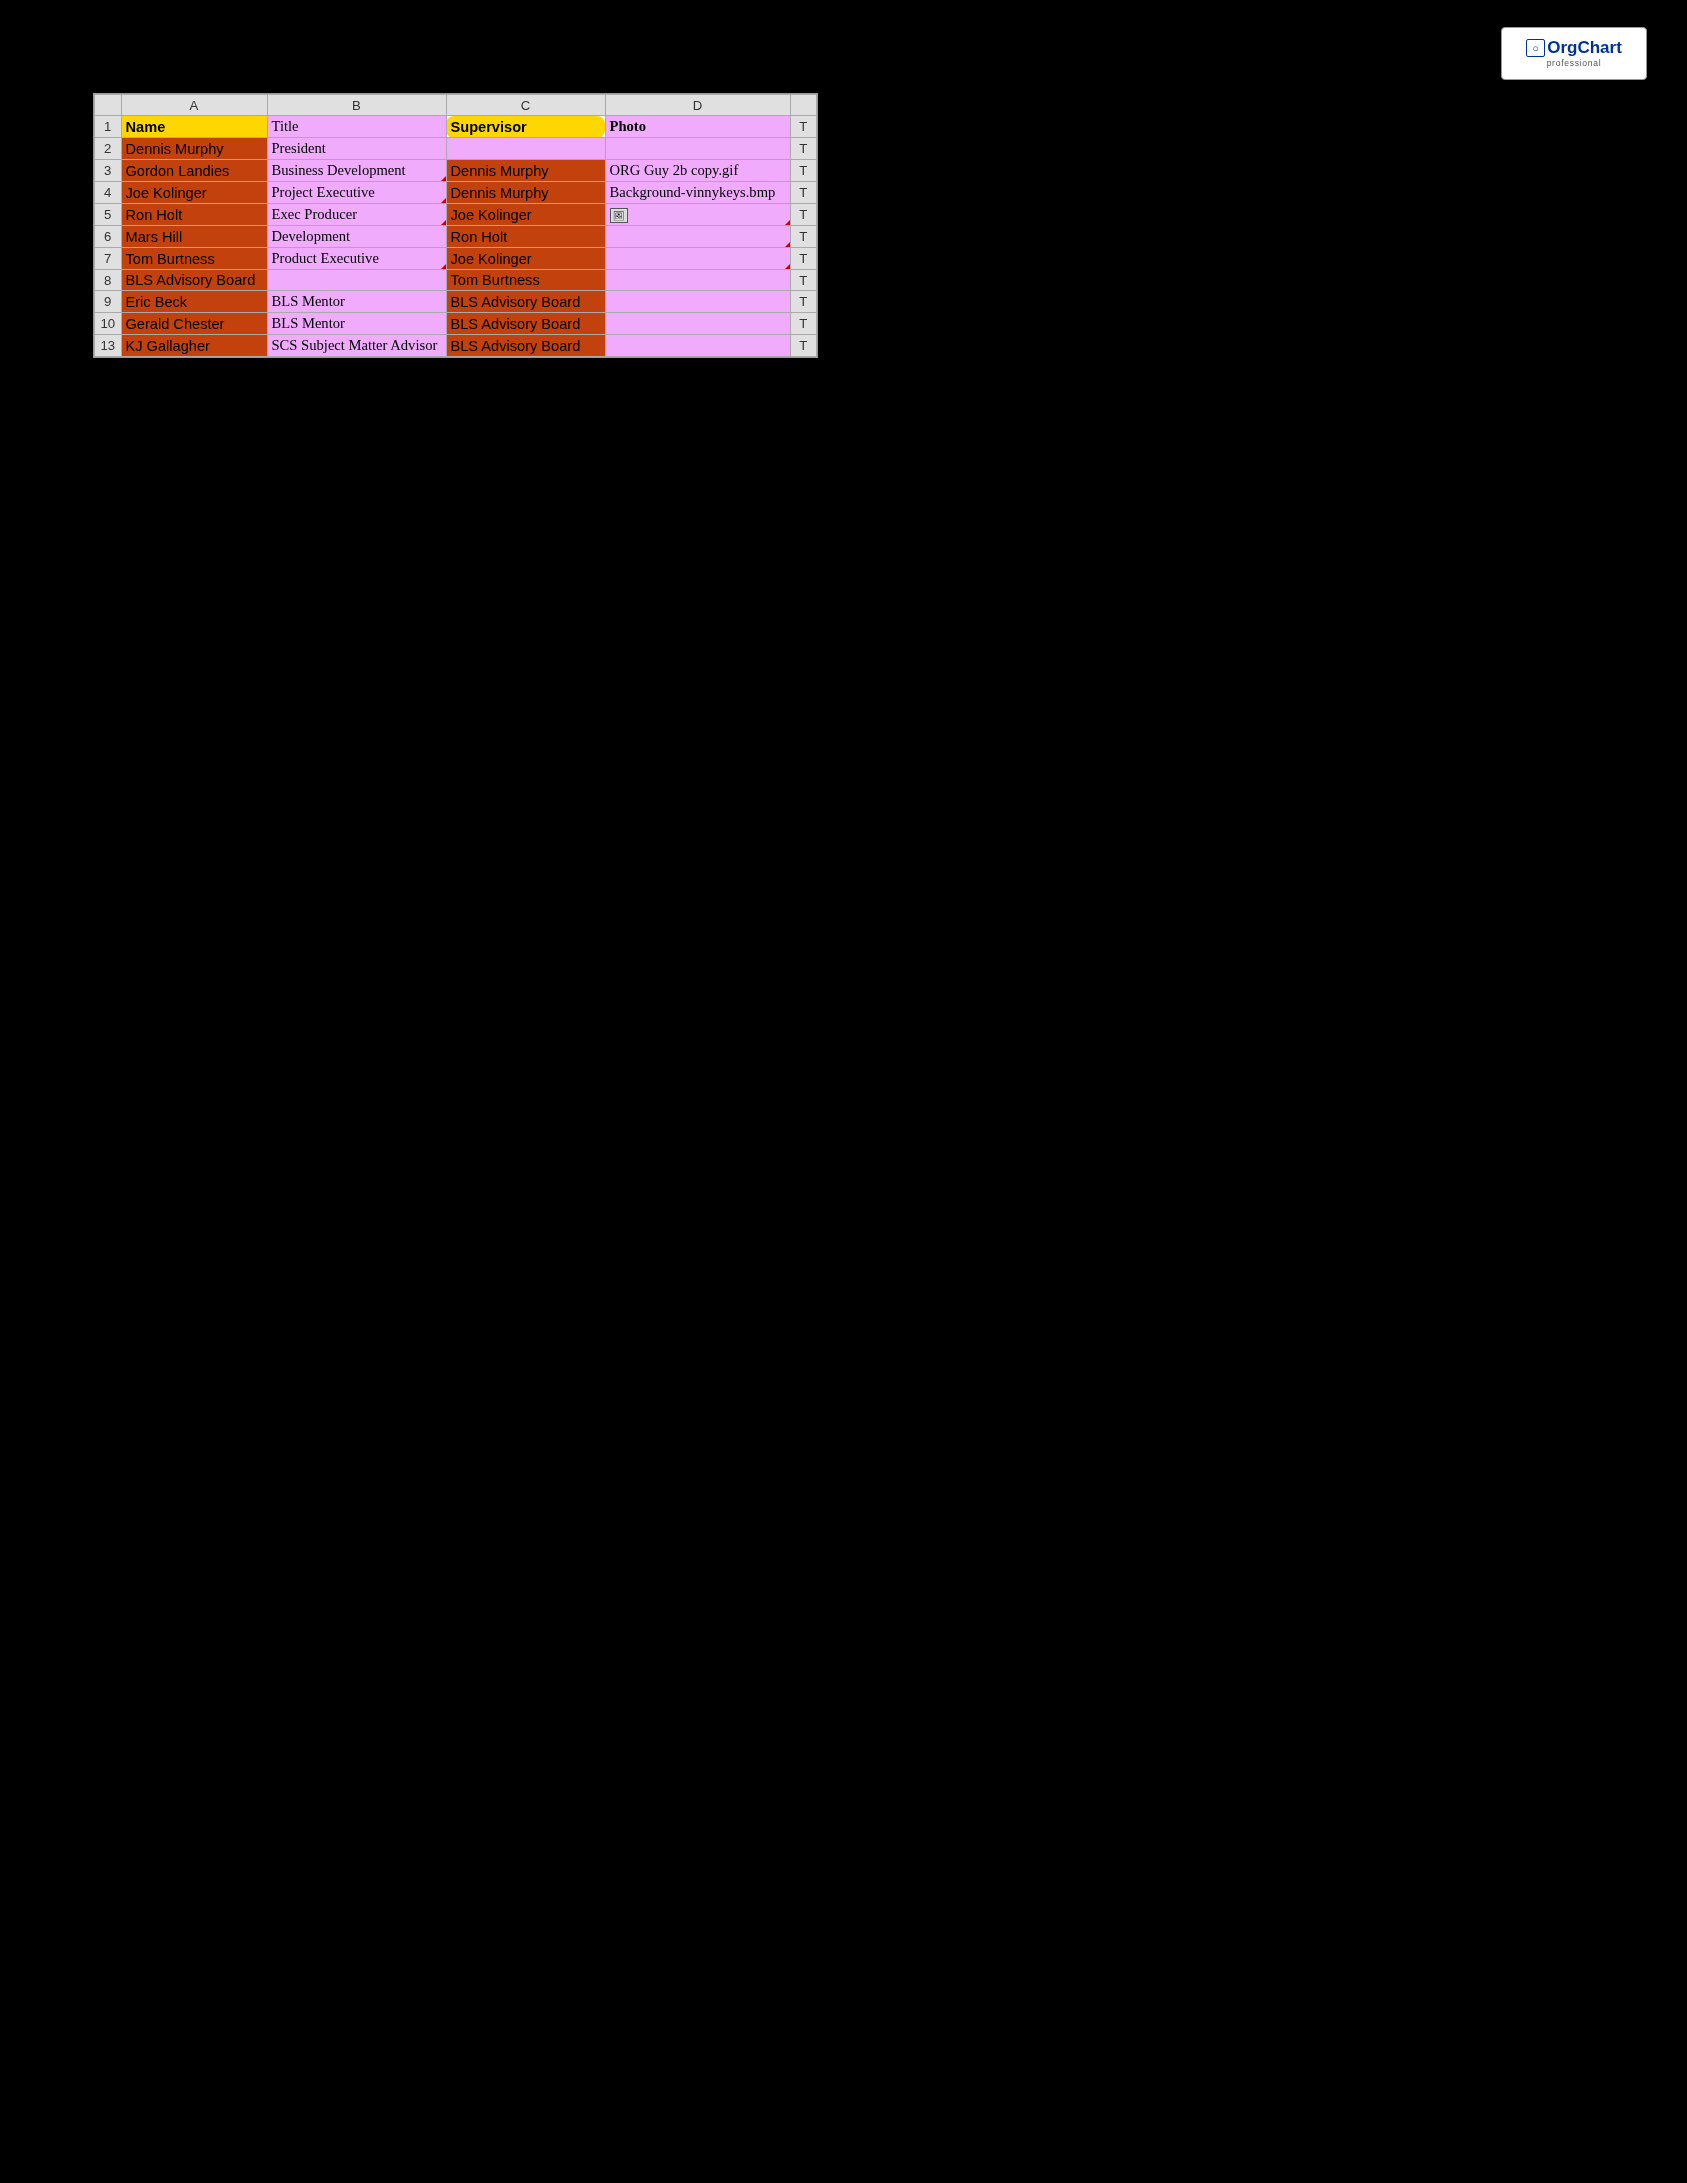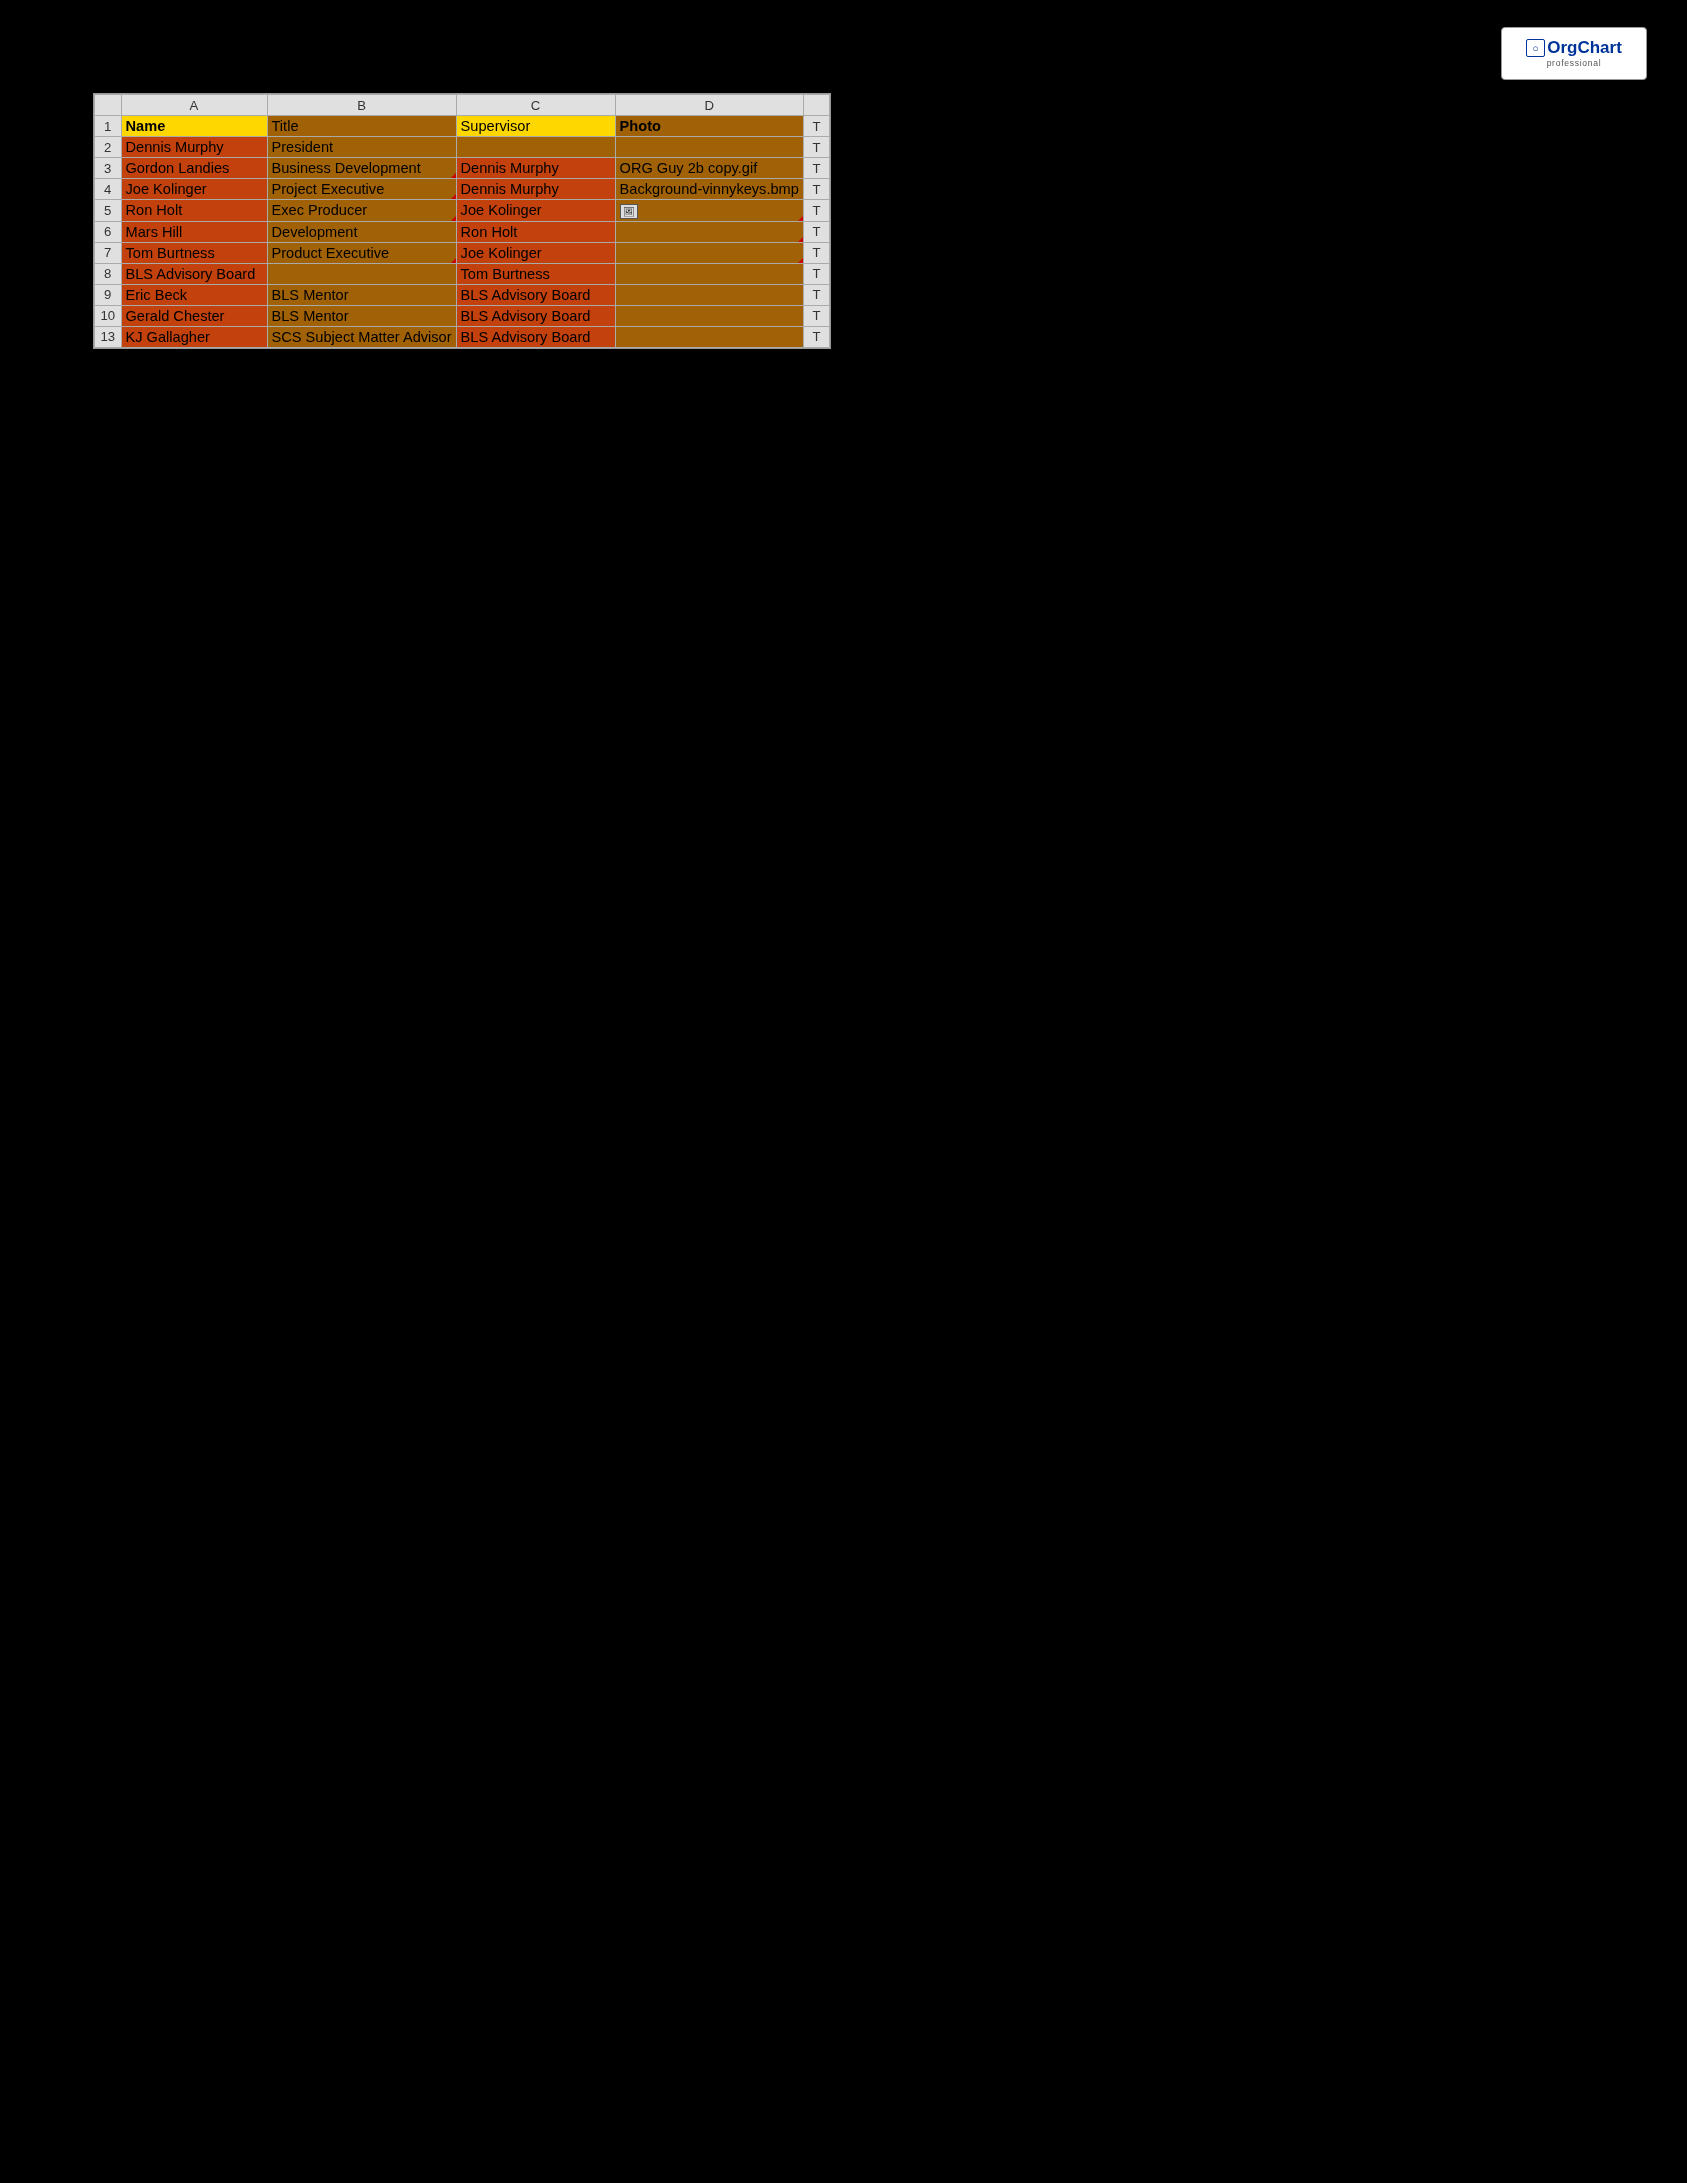--- a/index.html
+++ b/index.html
@@ -107,31 +107,33 @@
       font-size: 14.6px;
       white-space: nowrap;
       overflow: hidden;
     }
 
     .cell-yellow {
       background: #c2410c;
     }
 
     .cell-white {
-      background: #a16207;
+      background: #f0abfc;
+      font-family: Liberation Serif, serif;
     }
 
     .name-header {
       background: #FFD700 !important;
       font-weight: bold;
     }
 
     .supervisor-header {
       background: #FFD700 !important;
-      font-weight: normal;
+      font-weight: bold;
+      border-radius: 8px;
     }
 
     .photo-header {
       font-weight: bold;
     }
 
     .red-triangle {
       position: absolute;
       bottom: 0;
       right: 0;

